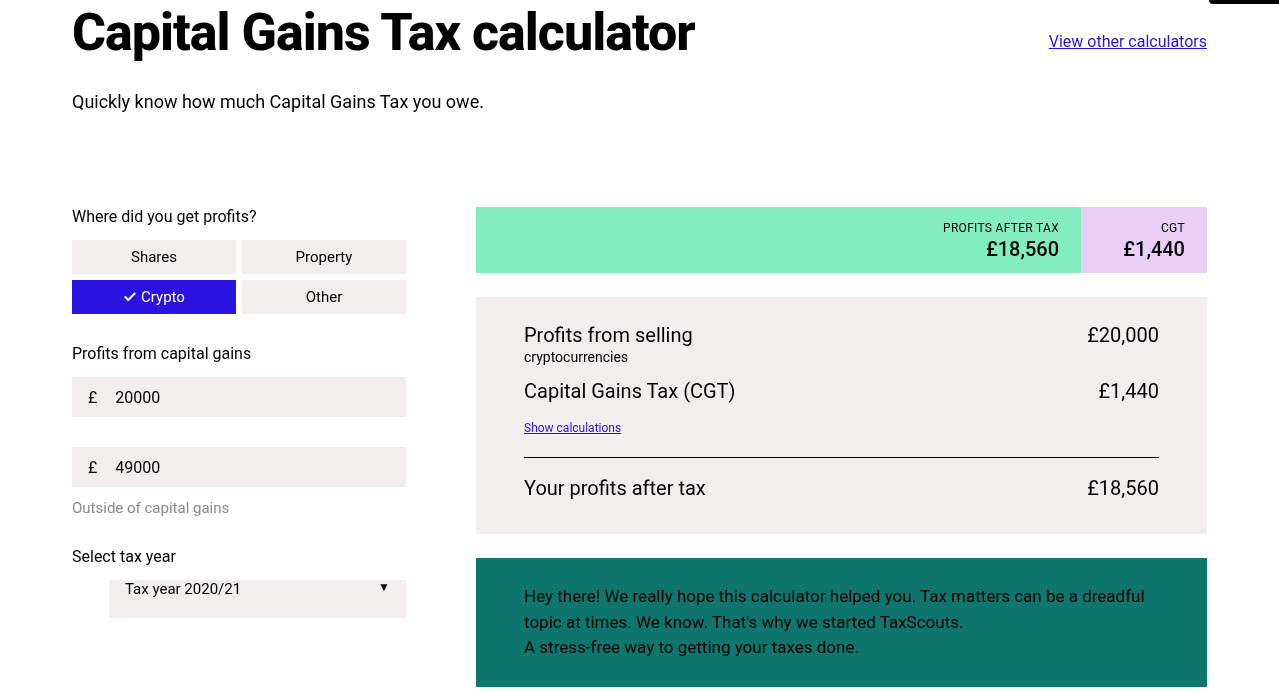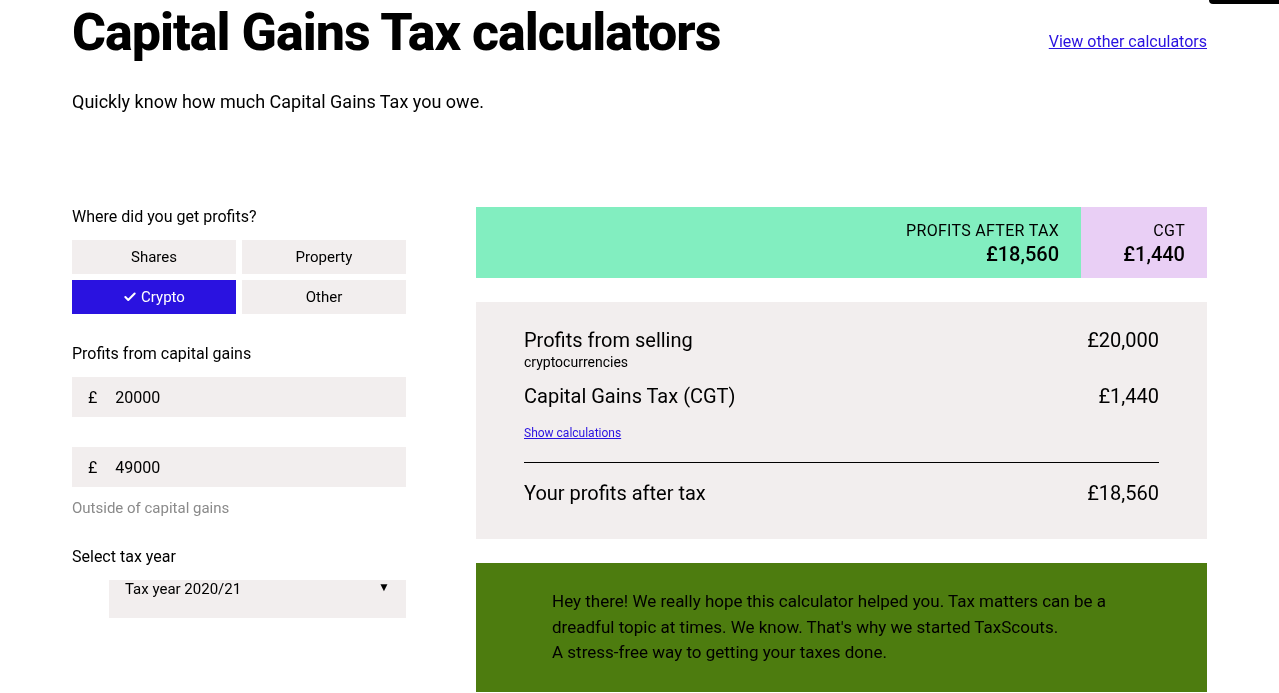--- a/index.html
+++ b/index.html
@@ -132,21 +132,21 @@
     }
     .sum-cell.profits {
       background: #82eec0;
       flex: 1;
     }
     .sum-cell.cgt {
       background: #e9cff5;
       width: 126px;
     }
     .sum-label {
-      font-size: 16px;
+      font-size: 12px;
       letter-spacing: 0.3px;
       text-transform: uppercase;
       margin-bottom: 2px;
     }
     .sum-value {
       font-size: 20px;
       font-weight: 500;
     }
     .results-card {
       background: #f2eeee;
@@ -177,22 +177,22 @@
       display: inline-block;
       margin-top: 2px;
       margin-bottom: 22px;
     }
     .divider {
       border: none;
       border-top: 1.5px solid #000;
       margin-bottom: 18px;
     }
     .promo-card {
-      background: #4d7c0f;
-      padding: 26px 76px;
+      background: #0f766e;
+      padding: 26px 48px;
     }
     .promo-card p {
       font-size: 17px;
       line-height: 1.5;
     }
     .top-pill {
       position: absolute;
       top: 0;
       right: 0;
       background: #000;
@@ -200,21 +200,21 @@
       height: 4px;
       border-bottom-left-radius: 12px;
     }
   </style>
 </head>
 <body>
 
 <div class="top-pill"></div>
 
 <div class="header-row">
-  <h1>Capital Gains Tax calculators</h1>
+  <h1>Capital Gains Tax calculator</h1>
   <a class="other-calc-link">View other calculators</a>
 </div>
 <p class="subtitle">Quickly know how much Capital Gains Tax you owe.</p>
 
 <div class="main">
   <div class="left">
     <div class="form-group">
       <div class="label">Where did you get profits?</div>
       <div class="seg-grid">
         <button class="seg-btn">Shares</button>

